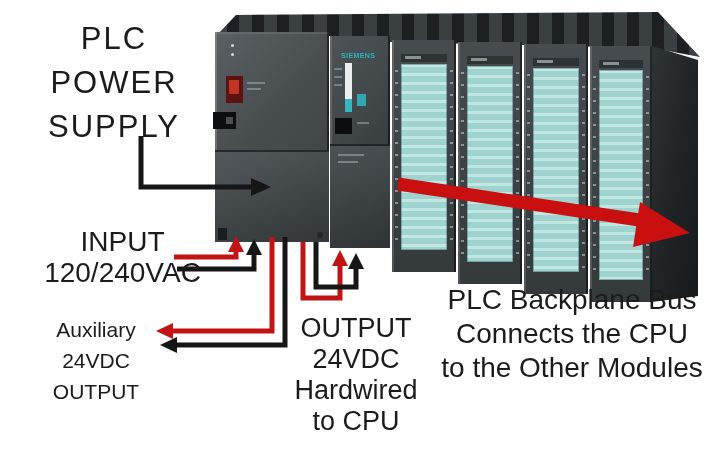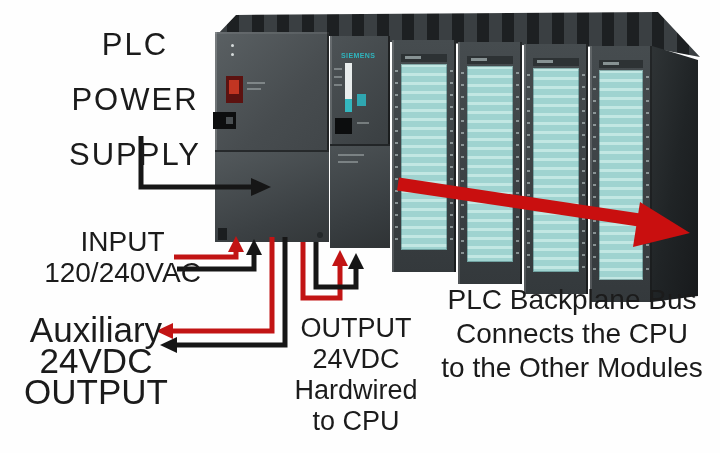--- a/index.html
+++ b/index.html
@@ -3,23 +3,23 @@
 <meta charset="utf-8">
 <style>
   html,body{margin:0;padding:0;background:#fefefe;}
   #canvas{
     position:relative;width:720px;height:453px;overflow:hidden;
     background:#fefefe;font-family:"Liberation Sans",sans-serif;color:#1b1b1b;
   }
   .label{
     position:absolute;text-align:center;white-space:pre-line;color:#1b1b1b;z-index:6;
   }
-  .lbl-power{left:35px;top:17px;width:200px;font-size:31px;line-height:55px;letter-spacing:2px;}
+  .lbl-power{left:14px;top:17px;width:200px;font-size:31px;line-height:44px;letter-spacing:2px;}
   .lbl-input{left:0px;top:226px;width:173px;font-size:28px;line-height:31px;padding-left:36px;}
-  .lbl-aux{left:16px;top:314px;width:160px;font-size:35px;line-height:31px;}
+  .lbl-aux{left:16px;top:314px;width:160px;font-size:21px;line-height:31px;}
   .lbl-output{left:276px;top:313px;width:160px;font-size:27px;line-height:31px;}
   .lbl-backplane{left:420px;top:283px;width:304px;font-size:28px;line-height:34px;}
 
   
   .photo{position:absolute;left:0;top:0;width:720px;height:453px;z-index:1;}
   .rack-top{
     position:absolute;left:214px;top:10px;width:488px;height:50px;z-index:1;
     background:
       repeating-linear-gradient(90deg,#3a3f42 0 13px,#1d2022 13px 25px);
     clip-path:polygon(2px 26px,22px 5px,444px 2px,486px 47px,438px 38px,176px 32px,116px 26px);

